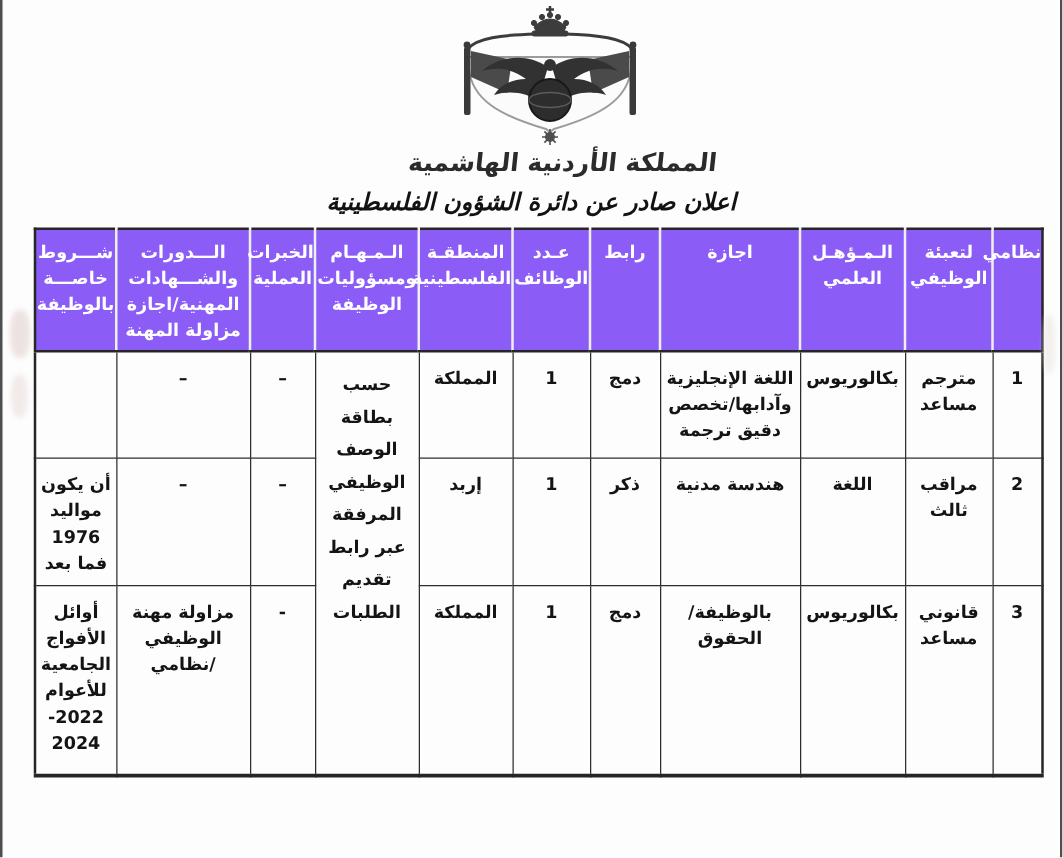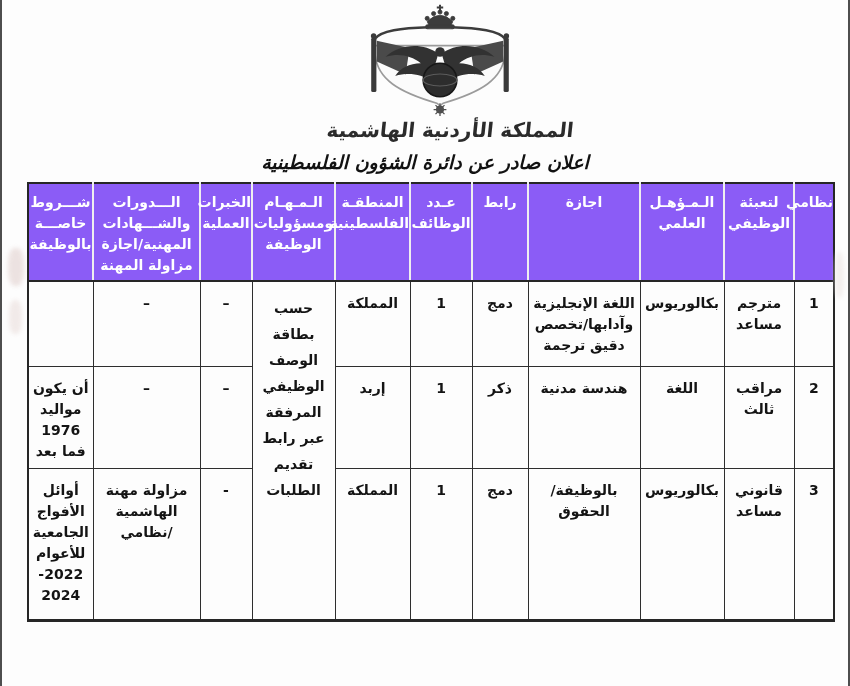--- a/index.html
+++ b/index.html
@@ -231,21 +231,21 @@
         <td>3</td>
         <td>قانوني
 مساعد</td>
         <td>بكالوريوس</td>
         <td>بالوظيفة/الحقوق</td>
         <td>دمج</td>
         <td>1</td>
         <td>المملكة</td>
         <td>-</td>
         <td>مزاولة مهنة
-الهاشمية
+الوظيفي
 /نظامي</td>
         <td>أوائل
 الأفواج
 الجامعية
 للأعوام
 2022-
 2024</td>
       </tr>
     </tbody>
   </table>

